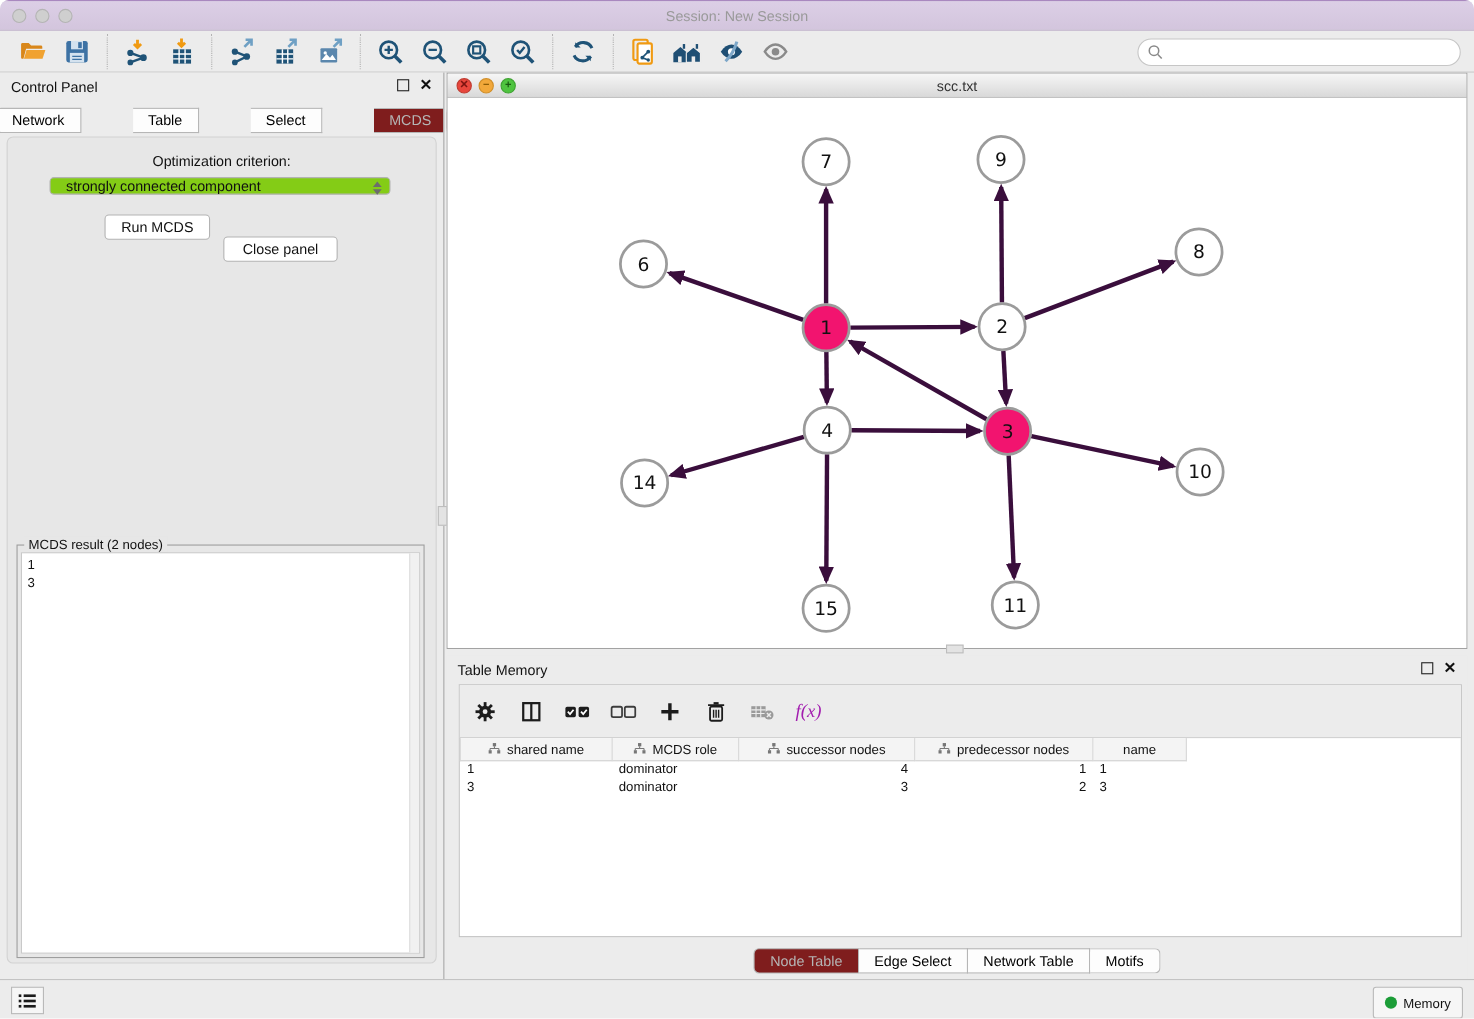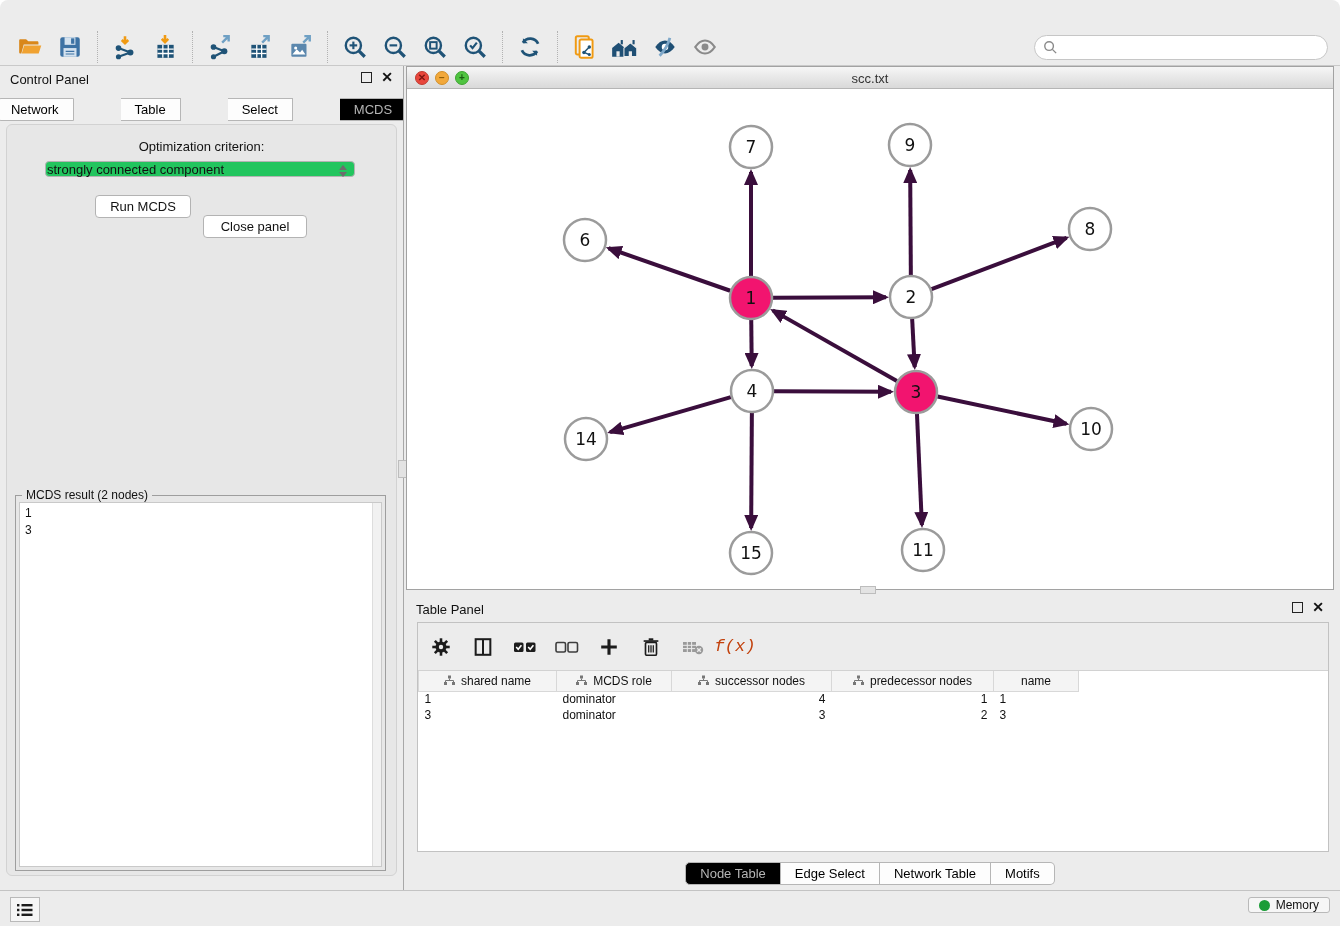--- a/index.html
+++ b/index.html
@@ -31,28 +31,28 @@
   .panel-head{ position:relative; height:28px;text-decoration:underline; }
   .panel-title{ position:absolute; left:10px; top:6px; font-size:13px; color:#111; }
   .panel-head-icons{ position:absolute; right:10px; top:6px; display:flex; gap:9px; align-items:center; }
   .float-box{ width:11px; height:11px; border:1.5px solid #222; background:transparent; }
   .close-x{ font-size:14px; font-weight:bold; color:#111; line-height:11px; }
 
   .cp-tabs{ display:flex; justify-content:center; margin-top:4px;gap:47px; }
   .tab{ font-size:13px; padding:3px 14px; background:#fdfdfd; border:1px solid #b6b6b6; border-left:none; color:#000; }
   .tab:first-child{ border-left:1px solid #b6b6b6; border-radius:5px 0 0 5px; }
   .tab:last-child{ border-radius:0 5px 5px 0; }
-  .tab.selected{ background:#000000; color:#b5b5b5; }
+  .tab.selected{ background:#7f1d1d; color:#b5b5b5; }
 
   .cp-content{ position:absolute; left:6px; top:58px; width:391px; height:752px;
     background:#e7e7e7; border:1px solid #d2d2d2; border-radius:6px; }
   .opt-label{ position:absolute; left:0; width:100%; top:14px; text-align:center; font-size:13px; color:#111; }
-  .dropdown{ position:absolute; left:38px; top:36px; width:310px; height:16px; background:#22c55e;
+  .dropdown{ position:absolute; left:38px; top:36px; width:310px; height:16px; background:#84cc16;
     border:1px solid #b3b3b3; border-radius:4px; font-size:13px; color:#111;
-    display:flex; align-items:center; padding-left:1px; }
+    display:flex; align-items:center; padding-left:14px; }
   .dd-stepper{ position:absolute; right:7px; top:3px; display:flex; flex-direction:column; gap:2px; }
   .dd-up{ width:0; height:0; border-left:4px solid transparent; border-right:4px solid transparent; border-bottom:5px solid #6d6d6d; }
   .dd-down{ width:0; height:0; border-left:4px solid transparent; border-right:4px solid transparent; border-top:5px solid #6d6d6d; }
   .btn{ position:absolute; height:23px; background:#fff; border:1px solid #b3b3b3; border-radius:4px;
     font-size:13px; color:#111; display:flex; align-items:center; justify-content:center; }
   .btn-run{ left:88px; top:70px; width:96px; }
   .btn-close{ left:196px; top:70px; width:104px;margin-top:20px; }
 
   .result-group{ position:absolute; left:8px; top:370px; width:371px; height:376px;
     border:1px solid #9e9e9e; }
@@ -78,43 +78,51 @@
   .light-yellow{ background:#f2a83a; border:1px solid #d18f29; color:#8a5b06; }
   .light-green{ background:#4fc440; border:1px solid #3fa332; color:#1a5c12; }
   .net-canvas{ position:absolute; left:0; top:22px; width:926px; height:500px; background:#fff; }
   .h-handle{ position:absolute; left:860px; top:586px; width:16px; height:8px; background:#e3e3e3; border:1px solid #bdbdbd; }
 
   
   .table-panel{ position:absolute; left:406px; top:596px; width:928px; height:294px; background:#ececec; }
   .tp-container{ position:absolute; left:11px; top:26px; width:912px; height:230px; background:#fff; border:1px solid #c2c2c2; }
   .tp-toolbar{ height:48px; background:#ececec; border-bottom:1px solid #d2d2d2; display:flex; align-items:center; padding-left:10px; gap:16px; }
   .tp-btn{ width:26px; height:26px; display:flex; align-items:center; justify-content:center; }
-  .fx-label{ font-family:Liberation Mono, monospace; font-style:italic; font-size:17px; color:#c2410c; }
+  .fx-label{ font-family:Liberation Serif, serif; font-style:italic; font-size:17px; color:#a21caf; }
   table.node-table{ border-collapse:collapse; font-size:12px; width:660px; table-layout:fixed; }
   .node-table th{ background:#f4f4f4; border:1px solid #d8d8d8; border-top:none; font-weight:normal;
      color:#111; height:20px; padding:0 4px; }
   .th-inner{ display:flex; align-items:center; justify-content:center; gap:6px; }
   .node-table td{ height:16px; padding:0 6px; color:#111; }
   .col-shared{ width:138px; } .col-role{ width:115px; } .col-succ{ width:160px; } .col-pred{ width:162px; } .col-name{ width:85px; }
   td.al{ text-align:left; } td.ar{ text-align:right; }
 
   .tp-tabs{ position:absolute; left:0; right:0; top:266px; display:flex; justify-content:center; }
 
   
   .status-bar{ position:absolute; left:0; top:890px; width:1340px; height:36px; background:#ececec; border-top:1px solid #c3c3c3; }
   .list-btn{ position:absolute; left:10px; top:6px; width:30px; height:25px; background:#f6f6f6; border:1px solid #b9b9b9; display:flex; align-items:center; justify-content:center; }
-  .memory-btn{ position:absolute; right:10px; top:6px; height:16px; background:#f6f6f6; border:1px solid #b9b9b9; border-radius:3px;
+  .memory-btn{ position:absolute; right:10px; top:6px; height:29px; background:#f6f6f6; border:1px solid #b9b9b9; border-radius:3px;
      display:flex; align-items:center; gap:6px; padding:0 10px; font-size:12px; color:#111; }
   .mem-dot{ width:11px; height:11px; border-radius:50%; background:#1c9d38; }
 </style>
 </head>
 <body>
 
 <div class="app">
 
+  <div class="titlebar">
+    <div class="traffic-dots">
+      <span class="dot-inactive"></span>
+      <span class="dot-inactive"></span>
+      <span class="dot-inactive"></span>
+    </div>
+    <div class="titlebar-title">Session: New Session</div>
+  </div>
 
   <div class="toolbar">
     <span class="tb-btn">
       <svg width="26" height="26" viewBox="0 0 24 24">
         <path d="M2 6c0-.7.5-1.2 1.2-1.2h5.2l2 2h8.2c.7 0 1.2.5 1.2 1.2v1.6H6.2L4 18H3.2C2.5 18 2 17.5 2 16.8z" fill="#d9871a"></path>
         <path d="M6.6 10.6h15.8L20 18H4.4z" fill="#f0a231"></path>
       </svg>
     </span>
     <span class="tb-btn">
       <svg width="26" height="26" viewBox="0 0 24 24">
@@ -377,21 +385,21 @@
             <circle cx="516" cy="461" r="21" fill="#FFFFFF" stroke="#9B9B9B" stroke-width="2.5"></circle>
             <text x="516" y="461" text-anchor="middle" dy="0.35em" font-size="17" font-family="&quot;DejaVu Sans&quot;, sans-serif" fill="#111111">11</text>
           </g>
         </svg>
     </div>
   </div>
   <div class="h-handle"></div>
 
   <div class="table-panel">
     <div class="panel-head" style="height:24px;">
-      <span class="panel-title">Table Panel</span>
+      <span class="panel-title">Table Memory</span>
       <span class="panel-head-icons">
         <span class="float-box"></span>
         <span class="close-x">✕</span>
       </span>
     </div>
 
     <div class="tp-container">
       <div class="tp-toolbar">
         <span class="tp-btn">
           <svg width="22" height="22" viewBox="0 0 24 24">

